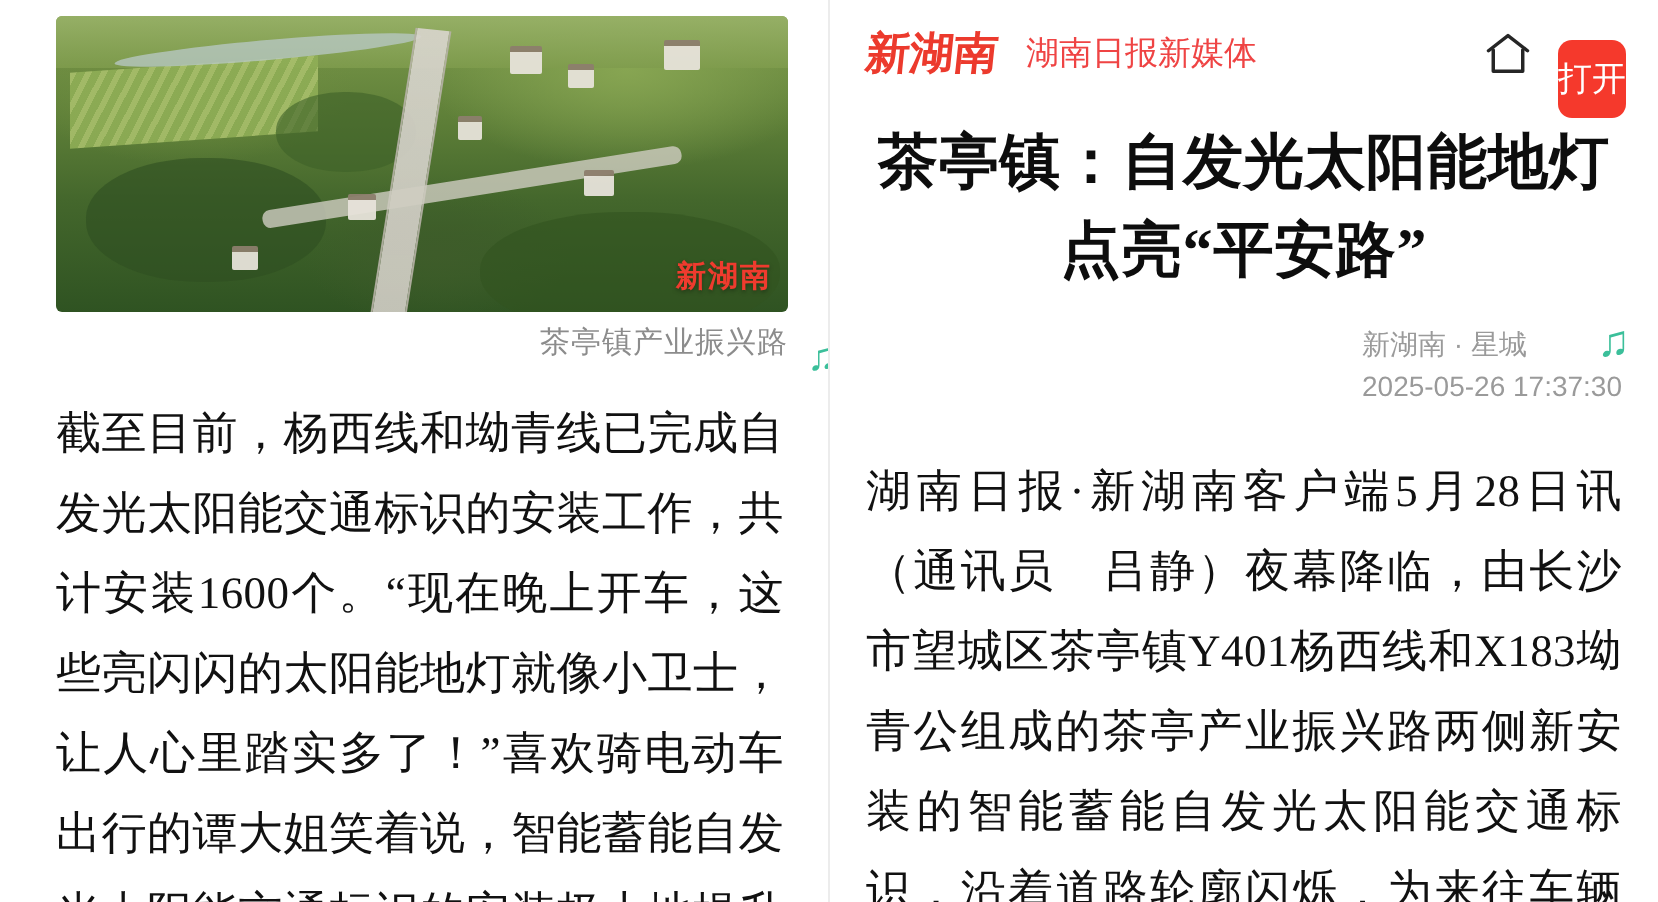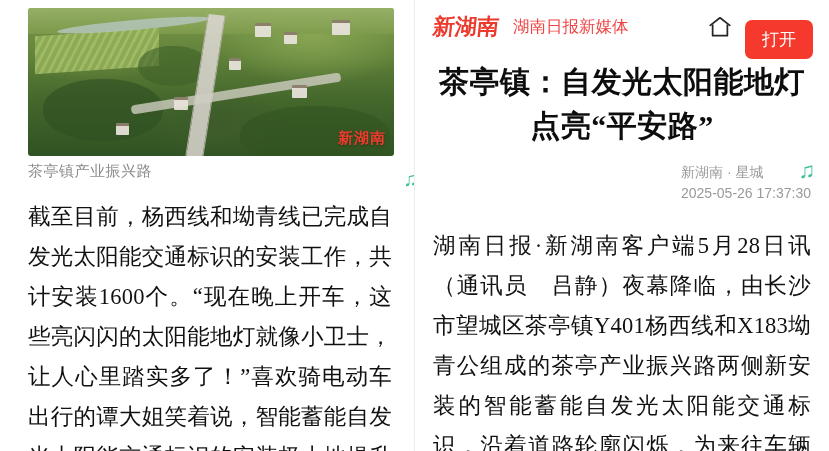--- a/index.html
+++ b/index.html
@@ -127,21 +127,21 @@
     bottom: 8px;
     font-size: 15px;
     font-weight: bold;
     color: #ef3b2e;
     font-family: "Liberation Serif", serif;
     letter-spacing: 1px;
     text-shadow: 0 1px 2px rgba(0,0,0,.35);
   }
   .hero-caption {
     margin: 6px 20px 0 28px;
-    text-align: left;
+    text-align: right;
     font-size: 15px;
     color: #8c8c8c;
     letter-spacing: .5px;
   }
 
   .left-body {
     margin: 16px 22px 0 28px;
     font-family: "Liberation Serif", serif;
     font-size: 22.5px;
     line-height: 40px;
@@ -203,21 +203,21 @@
     display: flex;
     align-items: center;
     justify-content: center;
   }
   .open-btn {
     background: #f5392c;
     color: #ffffff;
     border: none;
     border-radius: 7px;
     font-size: 17px;
-    padding: 8px 17px;
+    padding: 8px 0;
     cursor: pointer;
     font-family: "Liberation Sans", sans-serif;
     margin-top: 25px;
   }
   .headline {
     margin: 6px 18px 0 18px;
     font-family: "Liberation Serif", serif;
     font-weight: bold;
     font-size: 30px;
     line-height: 44px;

